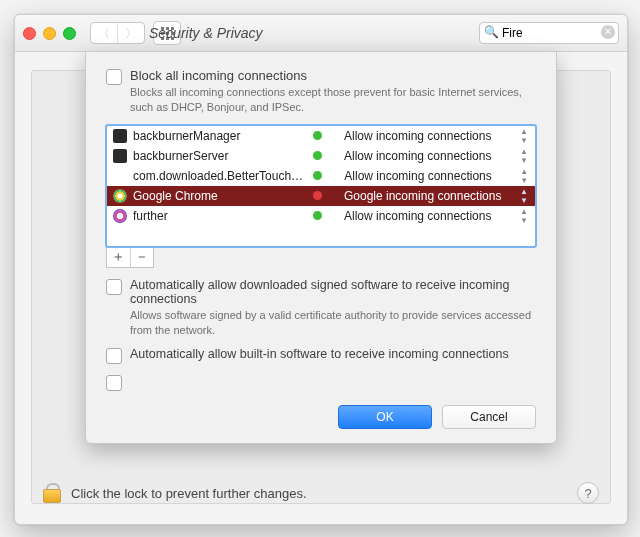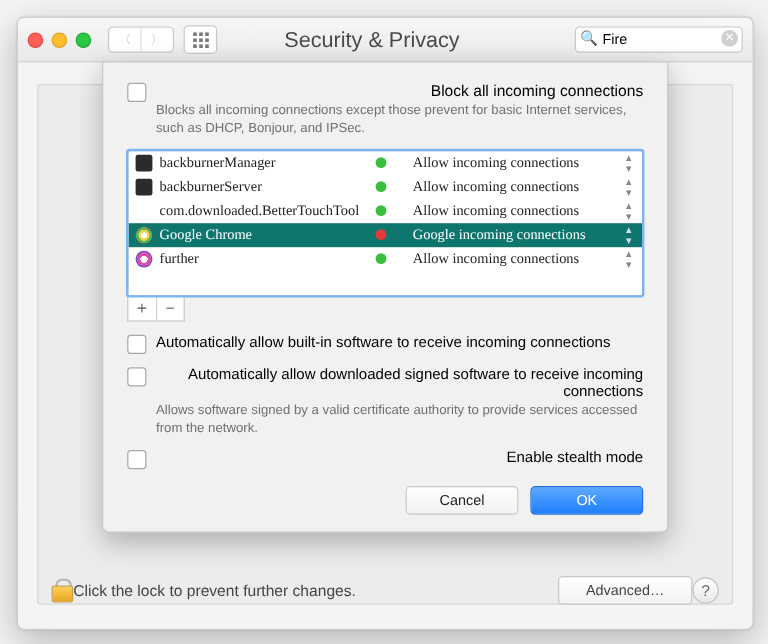--- a/index.html
+++ b/index.html
@@ -11,56 +11,56 @@
   .tl{width:11px;height:11px;border-radius:50%;}
   .tl.red{background:#ff5f57;border:1px solid #e14640;}
   .tl.yel{background:#febc2e;border:1px solid #dfa023;}
   .tl.grn{background:#28c840;border:1px solid #1ba533;}
   .navseg{display:flex;border:1px solid #c8c8c8;border-radius:4px;overflow:hidden;background:#fff;}
   .navseg .seg{width:26px;height:20px;display:flex;align-items:center;justify-content:center;color:#b8b8b8;font-size:11px;}
   .navseg .seg + .seg{border-left:1px solid #e0e0e0;}
   .gridbtn{width:26px;height:22px;border:1px solid #c8c8c8;border-radius:4px;background:#fff;display:flex;align-items:center;justify-content:center;}
   .grid9{display:grid;grid-template-columns:repeat(3,3px);grid-template-rows:repeat(3,3px);gap:2px;}
   .grid9 div{background:#7a7a7a;}
-  .title{flex:1;text-align:center;font-size:18px;color:#4a4a4a;margin-left:-40px;}
+  .title{flex:1;text-align:left;font-size:14px;color:#4a4a4a;margin-left:-40px;font-style:italic;}
   .searchwrap{position:relative;width:140px;}
   .search{width:100%;height:22px;border:1px solid #c8c8c8;border-radius:4px;padding:0 20px 0 22px;font-size:12px;box-sizing:border-box;background:#fff;}
   .searchwrap .mag{position:absolute;left:5px;top:3px;color:#888;font-size:12px;}
   .searchwrap .clear{position:absolute;right:4px;top:3px;width:14px;height:14px;border-radius:50%;background:#cfcfcf;color:#fff;font-size:10px;line-height:14px;text-align:center;}
   
   .backpanel{position:absolute;left:16px;right:16px;top:55px;bottom:20px;background:#ececec;border:1px solid #d6d6d6;border-radius:3px;}
   
   .sheet{position:absolute;left:70px;top:36px;width:472px;background:#f1f1f1;border:1px solid #c8c8c8;border-bottom-left-radius:6px;border-bottom-right-radius:6px;box-shadow:0 8px 22px rgba(0,0,0,0.25);padding:16px 20px 14px 20px;box-sizing:border-box;}
   .row{display:flex;align-items:flex-start;gap:8px;}
   .cb{width:14px;height:14px;border:1px solid #a8a8a8;border-radius:3px;background:#fff;flex:0 0 auto;margin-top:1px;}
-  .lbltitle{font-size:13px;color:#000000;text-align:right;}
+  .lbltitle{font-size:13px;color:#404040;}
   .subtext{font-size:11px;color:#707070;line-height:1.35;margin-top:2px;}
   .section{margin-bottom:10px;}
   
-  .applist{margin-top:10px;border:1px solid #b8b8b8;background:#fff;border-radius:2px;height:120px;overflow:hidden;outline:2px solid #7bb4ef;outline-offset:-1px;font-family:Liberation Serif, serif;}
+  .applist{margin-top:10px;border:1px solid #b8b8b8;background:#fff;border-radius:2px;height:120px;overflow:hidden;outline:2px solid #7bb4ef;outline-offset:-1px;}
   .approw{display:flex;align-items:center;height:20px;padding:0 6px;font-size:12px;gap:6px;}
-  .approw.sel{background:#0f766e;color:#fff;}
+  .approw.sel{background:#7f1d1d;color:#fff;}
   .appicon{width:14px;height:14px;border-radius:2px;flex:0 0 auto;display:flex;align-items:center;justify-content:center;font-size:10px;}
   .appname{flex:1 1 auto;white-space:nowrap;overflow:hidden;text-overflow:ellipsis;}
   .statuscell{flex:0 0 200px;display:flex;align-items:center;gap:22px;}
   .dot{width:9px;height:9px;border-radius:50%;}
   .dot.green{background:#3bbf3b;}
   .dot.red{background:#e23b3b;}
   .updn{width:10px;color:#888;font-size:9px;line-height:1;text-align:center;}
   .approw.sel .updn{color:#cfe0f7;}
   .addremove{display:flex;border:1px solid #c4c4c4;border-top:none;width:46px;background:#fff;}
   .addremove .b{width:23px;height:20px;display:flex;align-items:center;justify-content:center;font-size:14px;color:#555;}
   .addremove .b + .b{border-left:1px solid #d0d0d0;}
   .checkline{display:flex;align-items:flex-start;gap:8px;margin-top:10px;}
   .btns{display:flex;justify-content:flex-end;gap:10px;margin-top:14px;}
   .btn{min-width:68px;height:22px;border:1px solid #c8c8c8;border-radius:4px;background:linear-gradient(#fff,#f2f2f2);font-size:12px;display:flex;align-items:center;justify-content:center;padding:0 12px;}
   .btn.primary{background:linear-gradient(#5ea9ff,#1f7efc);border-color:#1f6fe0;color:#fff;}
   .btn.adv{min-width:86px;}
   
-  .lockrow{position:absolute;left:28px;right:28px;bottom:20px;display:flex;align-items:center;font-size:13px;color:#444;}
+  .lockrow{position:absolute;left:28px;right:28px;bottom:20px;display:flex;align-items:center;gap:10px;font-size:13px;color:#444;}
   .lockicon{width:18px;height:20px;position:relative;}
   .lockicon .body{position:absolute;bottom:0;width:16px;height:12px;background:linear-gradient(#ffcf5a,#e8a722);border-radius:2px;border:1px solid #caa04a;}
   .lockicon .sh{position:absolute;top:0;left:3px;width:10px;height:10px;border:2px solid #b9b9b9;border-bottom:none;border-radius:6px 6px 0 0;}
   .help{width:20px;height:20px;border-radius:50%;background:linear-gradient(#fff,#e8e8e8);border:1px solid #c2c2c2;color:#6a6a6a;font-size:13px;display:flex;align-items:center;justify-content:center;margin-left:auto;}
   .spacer{flex:1;}
 </style>
 </head>
 <body>
 
 <div class="shot">
@@ -158,49 +158,47 @@
           <div class="updn">▴<br>▾</div>
         </div>
       </div>
       <div class="addremove">
         <div class="b">＋</div>
         <div class="b">－</div>
       </div>
 
       <div class="checkline">
         <div class="cb"></div>
+        <div style="flex:1">
+          <div class="lbltitle" style="font-size:12.5px">Automatically allow downloaded signed software to receive incoming connections</div>
+          <div class="subtext">Allows software signed by a valid certificate authority to provide services accessed from the network.</div>
+        </div>
+      </div>
+
+      <div class="checkline">
+        <div class="cb"></div>
         <div class="lbltitle" style="font-size:12.5px">Automatically allow built-in software to receive incoming connections</div>
       </div>
 
       <div class="checkline">
         <div class="cb"></div>
         <div style="flex:1">
-          <div class="lbltitle" style="font-size:12.5px">Automatically allow downloaded signed software to receive incoming connections</div>
-          <div class="subtext">Allows software signed by a valid certificate authority to provide services accessed from the network.</div>
-        </div>
-      </div>
-
-      <div class="checkline">
-        <div class="cb"></div>
-        <div style="flex:1">
-          <div class="lbltitle" style="font-size:12.5px">Enable stealth mode</div>
         </div>
       </div>
 
       <div class="btns">
+        <div class="btn primary">OK</div>
         <div class="btn">Cancel</div>
-        <div class="btn primary">OK</div>
       </div>
     </div>
 
     <div class="lockrow">
       <div class="lockicon">
         <div class="sh"></div>
           <div class="body"></div>
       </div>
       <div>Click the lock to prevent further changes.</div>
       <div class="spacer"></div>
-      <div class="btn adv">Advanced…</div>
       <div class="help">?</div>
     </div>
 
   </div>
 </div>
 
 </body></html>

